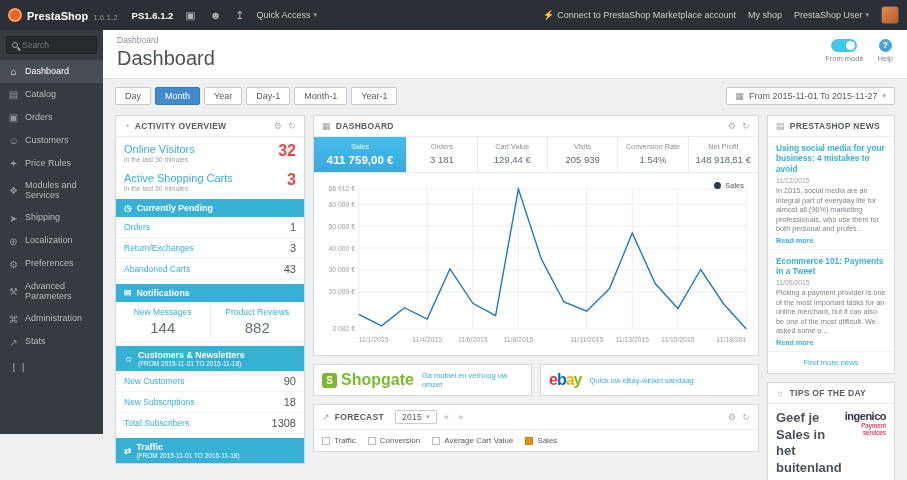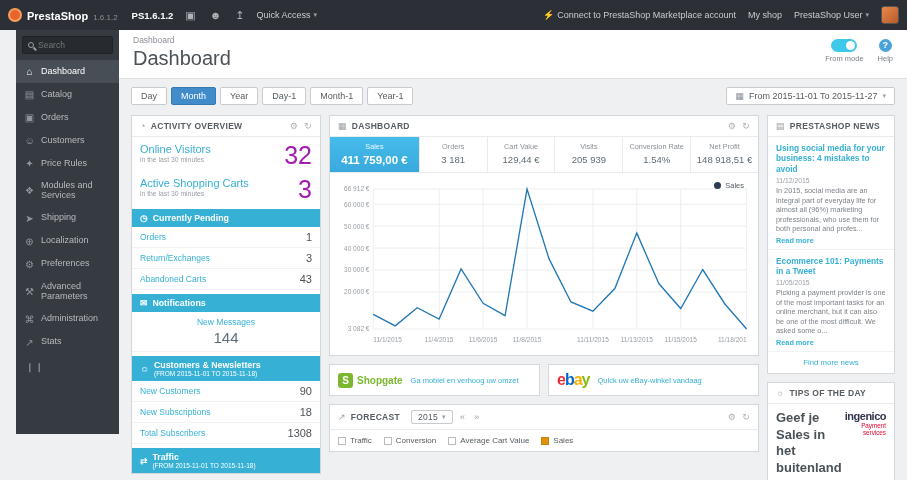--- a/index.html
+++ b/index.html
@@ -19,21 +19,21 @@
   .shop-name{ color:#fff; font-weight:bold; font-size:9.5px; margin-left:4px; }
   .tb-icon{ color:#aeb3b8; font-size:11px; cursor:pointer; padding:0 2px; }
   .quick{ display:flex; align-items:center; gap:3px; cursor:pointer; }
   .tb-right{ margin-left:auto; display:flex; align-items:center; gap:12px;justify-content:space-between; }
   .tb-link{ cursor:pointer; }
   .bolt{ color:#d7b24a; }
   .caret{ font-size:7px; color:#9aa0a6; }
   .avatar{ width:18px; height:18px; border-radius:3px;
     background:linear-gradient(135deg,#e8894a,#b55b2e); border:1px solid #555; }
 
-  .shell{ display:flex; height:404px;padding-left:16px; }
+  .shell{ display:flex; height:404px; }
   .sidebar{ width:103px; background:var(--dark); flex:none; }
   .search-box{ margin:6px; background:#272b2f; border:1px solid #1f2226;
     border-radius:2px; display:flex; align-items:center; padding:3px 5px; gap:4px; }
   .mag{ width:6px; height:6px; border:1.5px solid #9aa0a5; border-radius:50%;
     position:relative; flex:none; }
   .mag::after{ content:""; position:absolute; width:4px; height:1.5px;
     background:#9aa0a5; transform:rotate(45deg); left:4px; top:5px; }
   .search-box input{ background:transparent; border:none; outline:none;
     color:#cfd3d6; font-size:8.5px; width:70px; font-family:inherit; }
   .menu{ list-style:none; margin-top:2px; }
@@ -79,21 +79,21 @@
   .tool-icon{ color:#aab0b5; font-size:9px; cursor:pointer; font-weight:normal; }
 
   .col-left{ width:190px; flex:none; }
   .col-mid{ flex:1; min-width:0; }
   .col-right{ width:128px; flex:none; }
 
   .big-metric{ display:flex; justify-content:space-between; align-items:flex-start;
     padding:6px 8px 3px; }
   .bm-label{ color:var(--accent); font-size:11px; }
   .bm-sub{ color:#9aa0a6; font-size:6.8px; margin-top:1px; }
-  .bm-value{ color:#a21caf; font-size:25px; font-weight:400; line-height:1; }
+  .bm-value{ color:#ef4444; font-size:16px; font-weight:700; line-height:1; }
   .sec-head{ background:var(--accent); color:#fff; font-size:8.8px; font-weight:bold;
     padding:4px 8px; display:flex; gap:5px; align-items:center; margin-top:4px; }
   .sec-sub{ font-weight:normal; font-size:6.5px; }
   .stat-row{ display:flex; justify-content:space-between; align-items:center;
     padding:4px 8px; border-bottom:1px solid #f0f2f3; cursor:pointer; }
   .stat-label{ color:var(--accent); font-size:8.5px; }
   .stat-value{ color:#4b5257; font-size:11px; }
   .two-col{ display:flex; }
   .two-col .cell{ flex:1; text-align:center; padding:5px 2px; border-bottom:1px solid #f0f2f3; cursor:pointer;}
   .two-col .cell + .cell{ border-left:1px solid #f0f2f3; }
@@ -117,21 +117,21 @@
   svg .grid{ stroke:#ebedee; stroke-width:1; }
   svg .ytick{ font-size:7px; fill:#9aa0a6; text-anchor:end; font-family:"Liberation Sans",sans-serif; }
   svg .xtick{ font-size:7px; fill:#9aa0a6; text-anchor:middle; font-family:"Liberation Sans",sans-serif; }
 
   .promos{ display:flex; gap:8px; margin-top:8px; }
   .promo{ flex:1; background:#fff; border:1px solid #d5d8db; padding:6px 8px;
     display:flex; align-items:center; gap:8px; min-width:0; }
   .shopgate-logo{ display:flex; align-items:center; gap:4px; flex:none; }
   .sg-sq{ width:15px; height:15px; border-radius:3px; background:#7cb82f; color:#fff;
     font-size:10px; font-weight:bold; text-align:center; line-height:15px; }
-  .sg-name{ color:#7cb82f; font-weight:bold; font-size:10px; }
+  .sg-name{ color:#7cb82f; font-weight:bold; font-size:16px; }
   .promo-link{ color:var(--accent); font-size:7.5px; cursor:pointer; }
   .ebay-logo{ font-size:16px; font-weight:bold; letter-spacing:-1px; flex:none; }
 
   .forecast{ margin-top:8px; }
   .year-select{ display:flex; align-items:center; gap:4px; border:1px solid #c7cbce;
     border-radius:2px; padding:1px 6px; font-size:8.5px; color:#565c61;
     font-weight:normal; text-transform:none; cursor:pointer; margin-left:6px; }
   .pager{ font-size:9px; color:#9aa0a6; cursor:pointer; padding:0 2px; font-weight:normal; }
   .legend-row{ display:flex; gap:12px; padding:6px 8px; font-size:8px; color:#565c61; }
   .chk-item{ display:flex; align-items:center; gap:4px; cursor:pointer; }
@@ -326,20 +326,24 @@
             </div>
 
             <div class="sec-head">
               <span>✉</span>
               <span>Notifications</span>
             </div>
             <div class="two-col">
               <div class="cell">
                 <span class="stat-label">New Messages</span>
                 <div class="big">144</div>
+              </div>
+              <div class="cell">
+                <span class="stat-label">Product Reviews</span>
+                <div class="big">882</div>
               </div>
             </div>
 
             <div class="sec-head">
               <span>☺</span>
               <span>
                 <span>Customers &amp; Newsletters</span>
                 <div class="sec-sub">(FROM 2015-11-01 TO 2015-11-18)</div>
               </span>
             </div>

